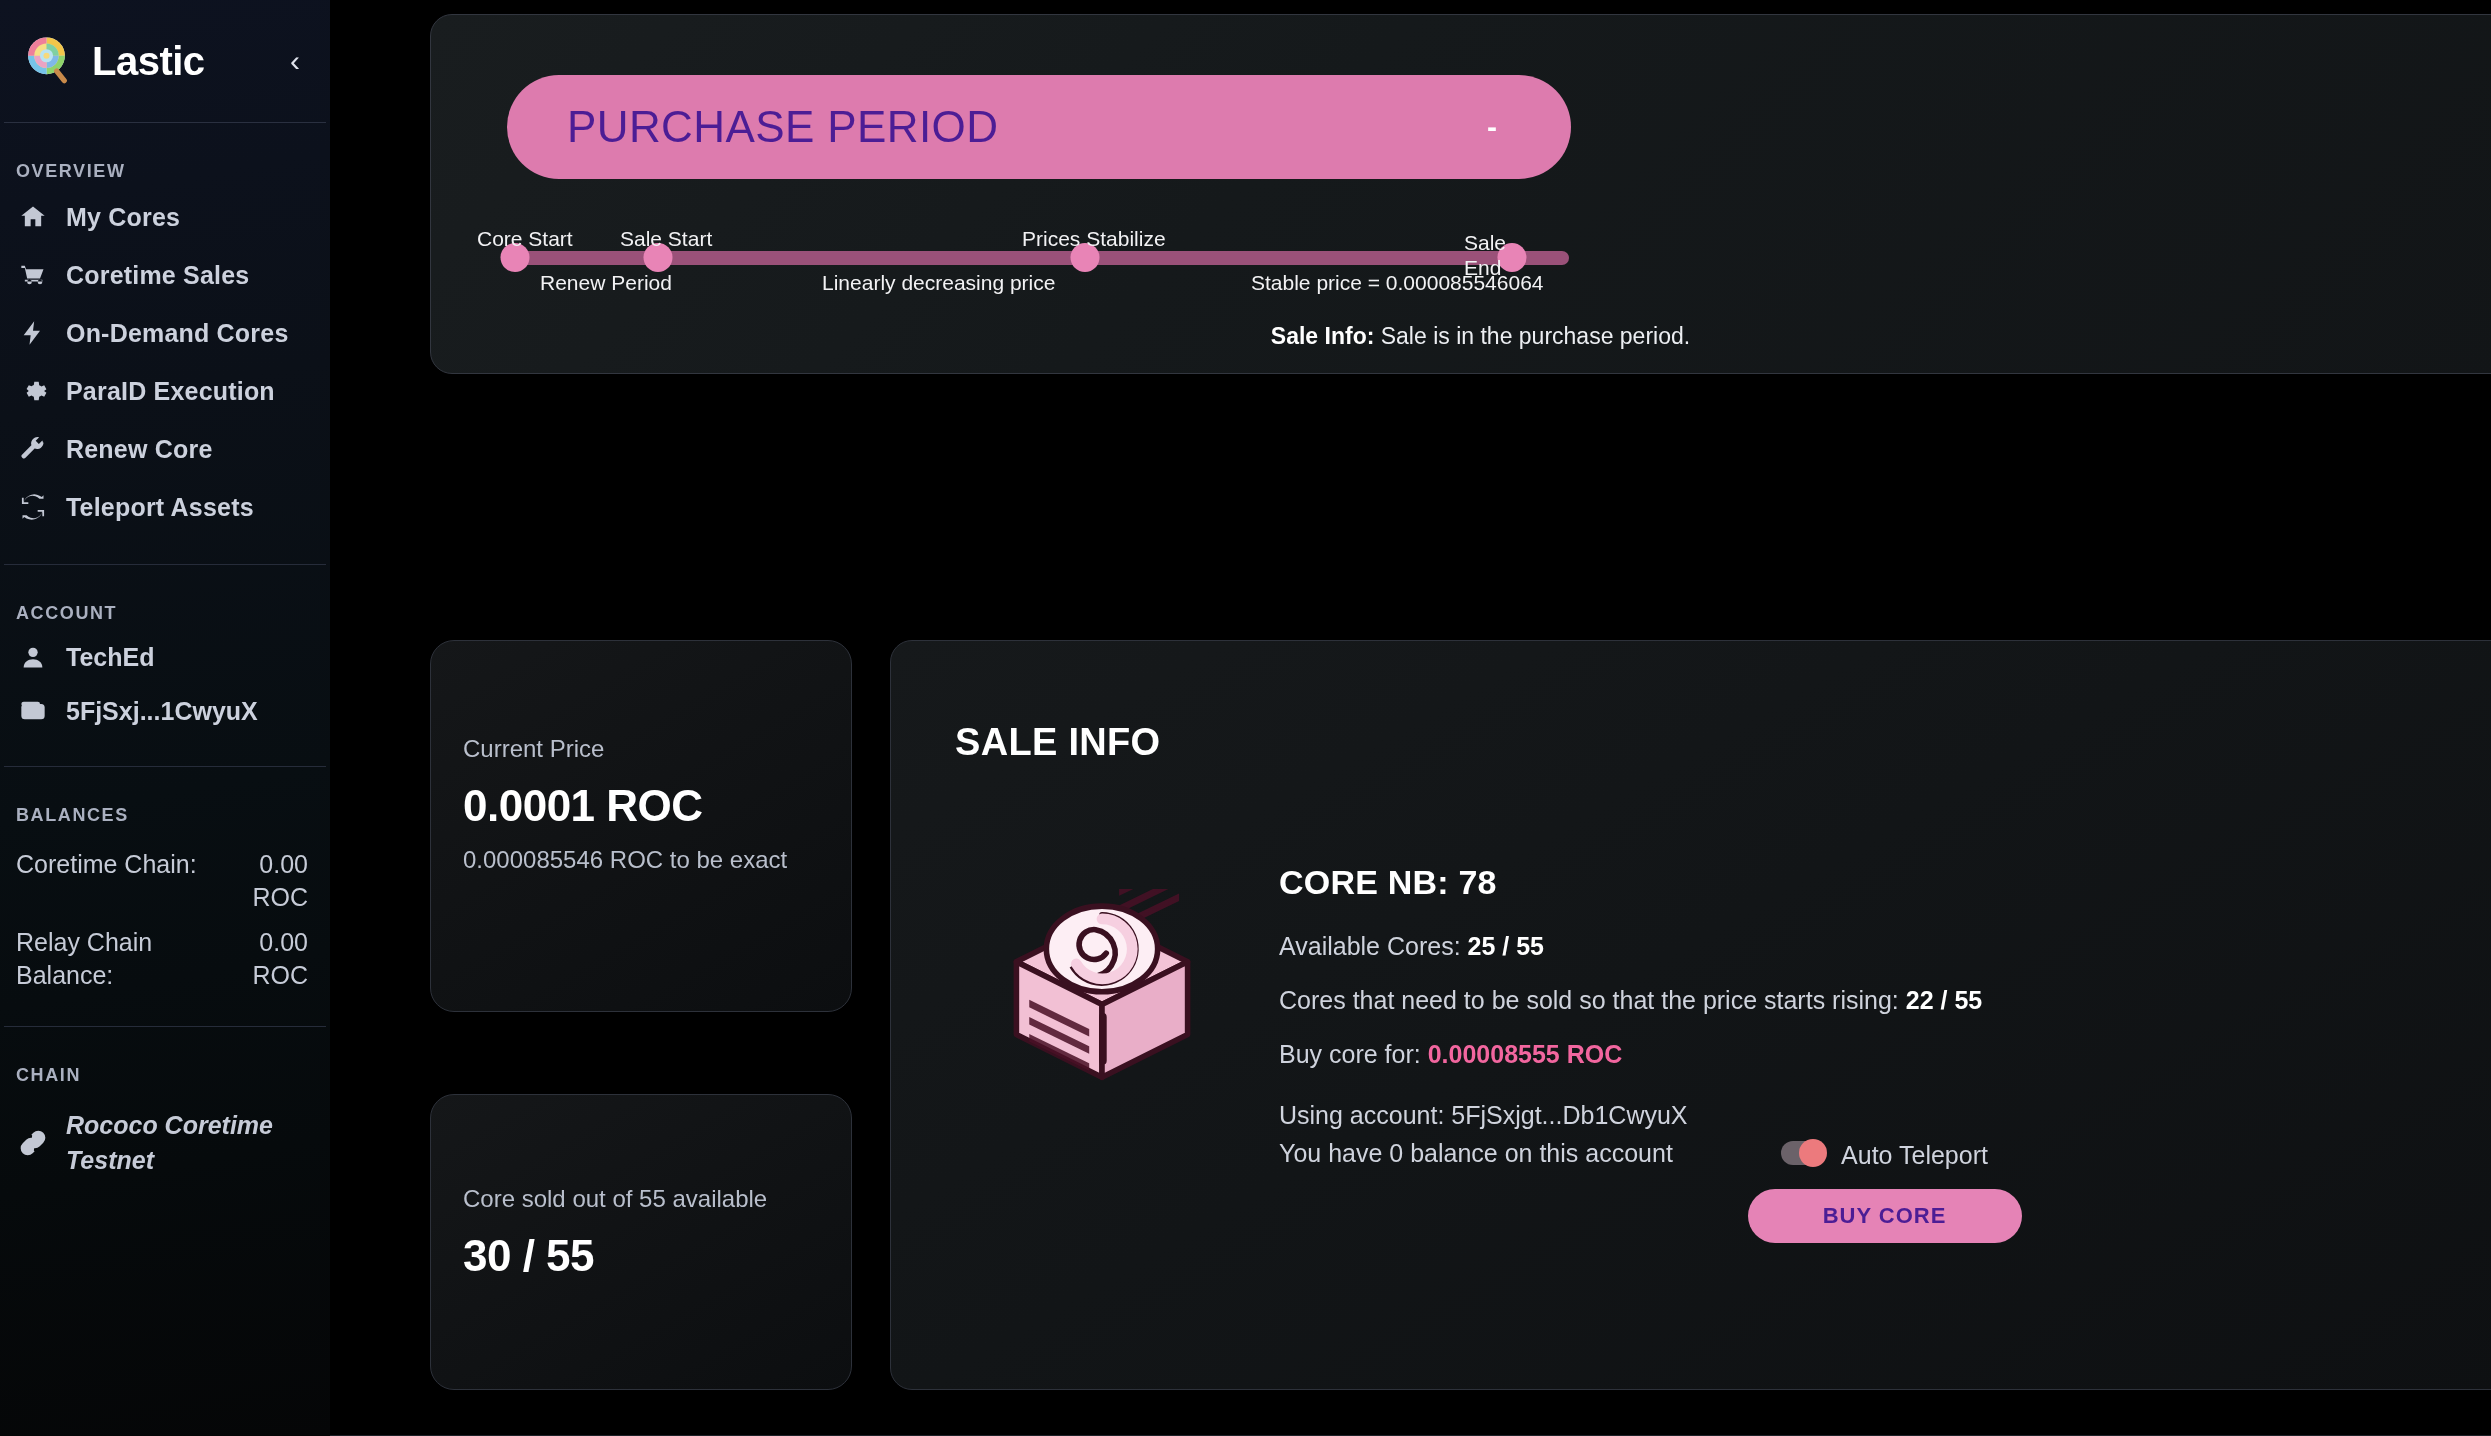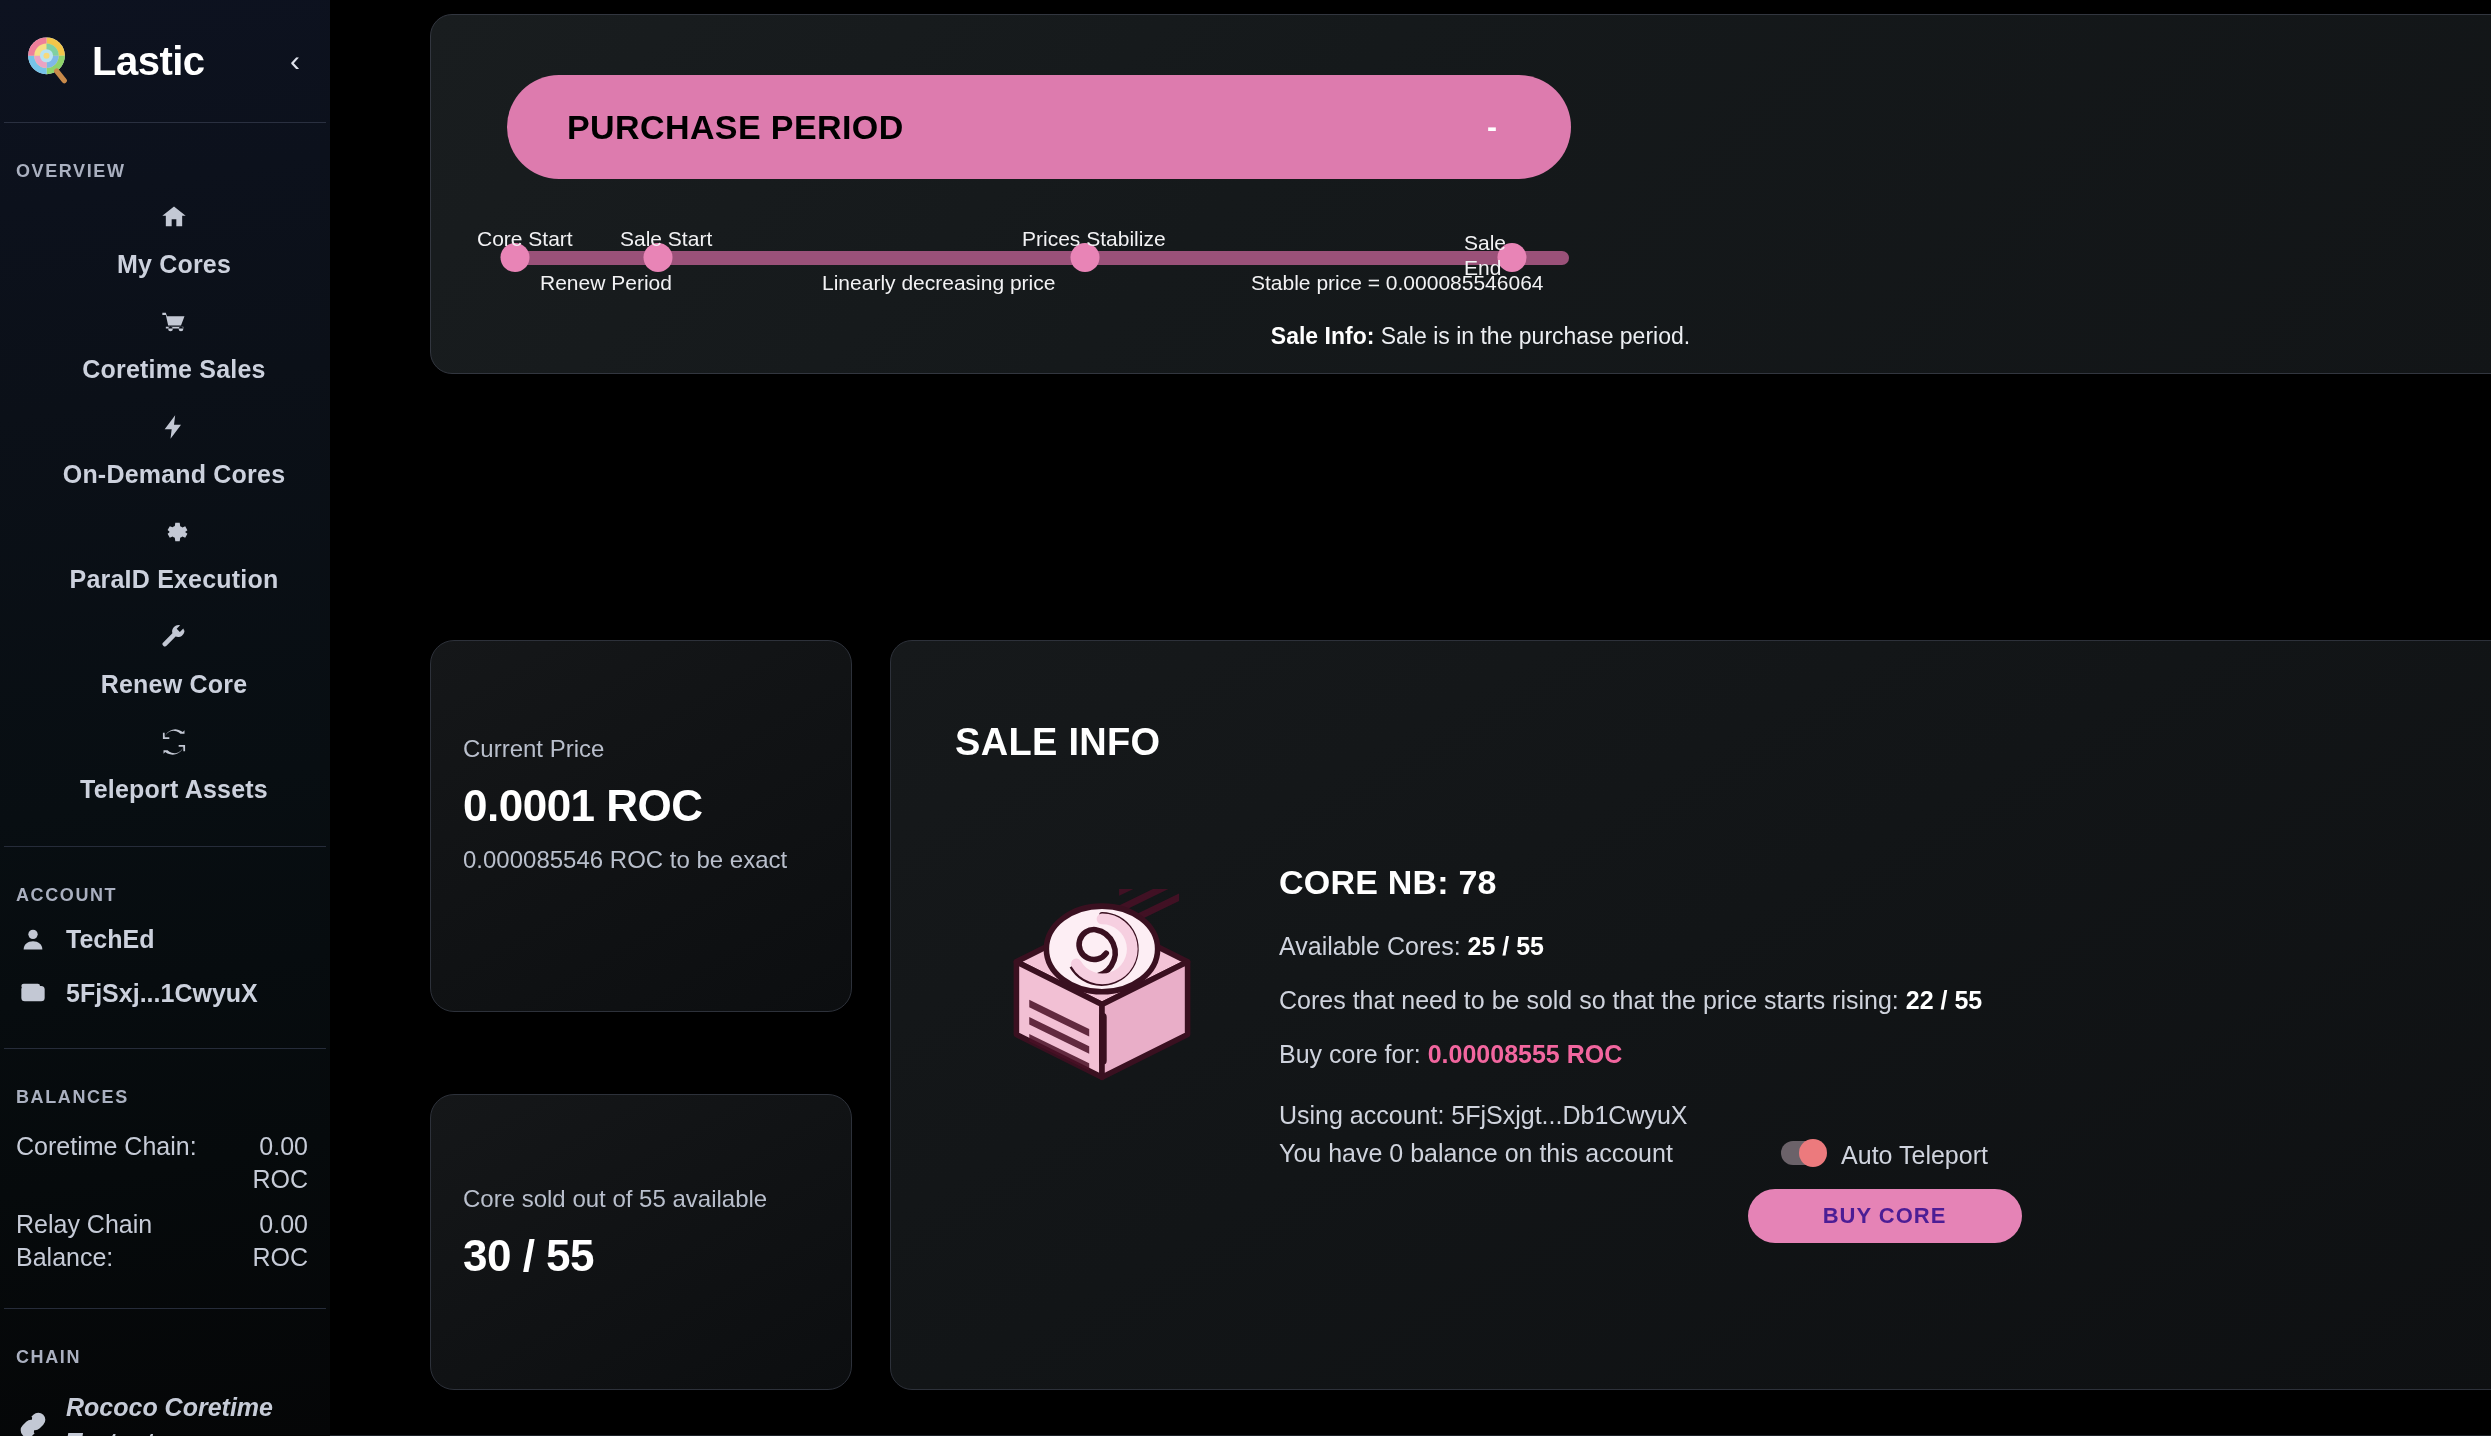--- a/index.html
+++ b/index.html
@@ -29,21 +29,21 @@
   }
   .brand-collapse { color:#dfe3ec; font-size: 30px; line-height:1; padding-right:4px; }
   .sep { height:1px; background:#2a3040; margin: 0 4px; }
 
   .sec-title {
     font-size: 18px; font-weight: 700; letter-spacing: 1.6px;
     color: #aab0c0; padding: 38px 0 6px 16px; text-transform: uppercase;
   }
   .nav-item {
     display:flex; align-items:center; gap: 18px;
-    padding: 14px 0 14px 18px; cursor: pointer; flex-direction: column;
+    padding: 14px 0 14px 18px; cursor: pointer;
   }
   .nav-ico { width:30px; height:30px; flex:0 0 30px; display:flex; align-items:center; justify-content:center; color:#c3c8d4; }
   .nav-ico svg { width:28px; height:28px; fill:#c3c8d4; }
   .nav-label { font-size: 25px; font-weight: 700; color: #ccd1dd; letter-spacing:0.2px; }
 
   .acct-item { display:flex; align-items:center; gap:18px; padding: 12px 0 12px 18px; }
   .acct-label { font-size:25px; font-weight:700; color:#ccd1dd; }
 
   .bal-block { padding: 10px 22px 0 16px; }
   .bal-row { display:flex; justify-content:space-between; align-items:flex-start; padding: 6px 0; gap:10px; }
@@ -62,21 +62,21 @@
     position:absolute; left: 100px; top: 14px; right: -40px; height: 360px;
     background: linear-gradient(135deg,#191d1f 0%, #15191b 40%, #121517 100%);
     border:1px solid #32363f; border-radius: 22px;
   }
   .banner {
     position:absolute; left: 76px; top: 60px; width: 1064px; height: 104px;
     background:#dd7bae; border-radius: 52px;
     display:flex; align-items:center; justify-content:space-between;
     padding: 0 48px 0 60px;
   }
-  .banner-title { font-size: 34px; font-weight: 700; color:#000000; letter-spacing: 0.4px; }
+  .banner-title { font-size: 44px; font-weight: 400; color:#4c1d95; letter-spacing: 0.4px; }
   .banner-dash { color:#fff; font-size:30px; font-weight:700; line-height:1; margin-right: 26px; }
 
   
   .timeline { position:absolute; left: 76px; top: 198px; width: 1068px; height: 90px; }
   .tl-track {
     position:absolute; left: 8px; right: 6px; top: 38px; height: 14px;
     background:#9a5179; border-radius: 7px;
   }
   .tl-dot {
     position:absolute; top: 30px; width: 29px; height: 29px; border-radius:50%;

